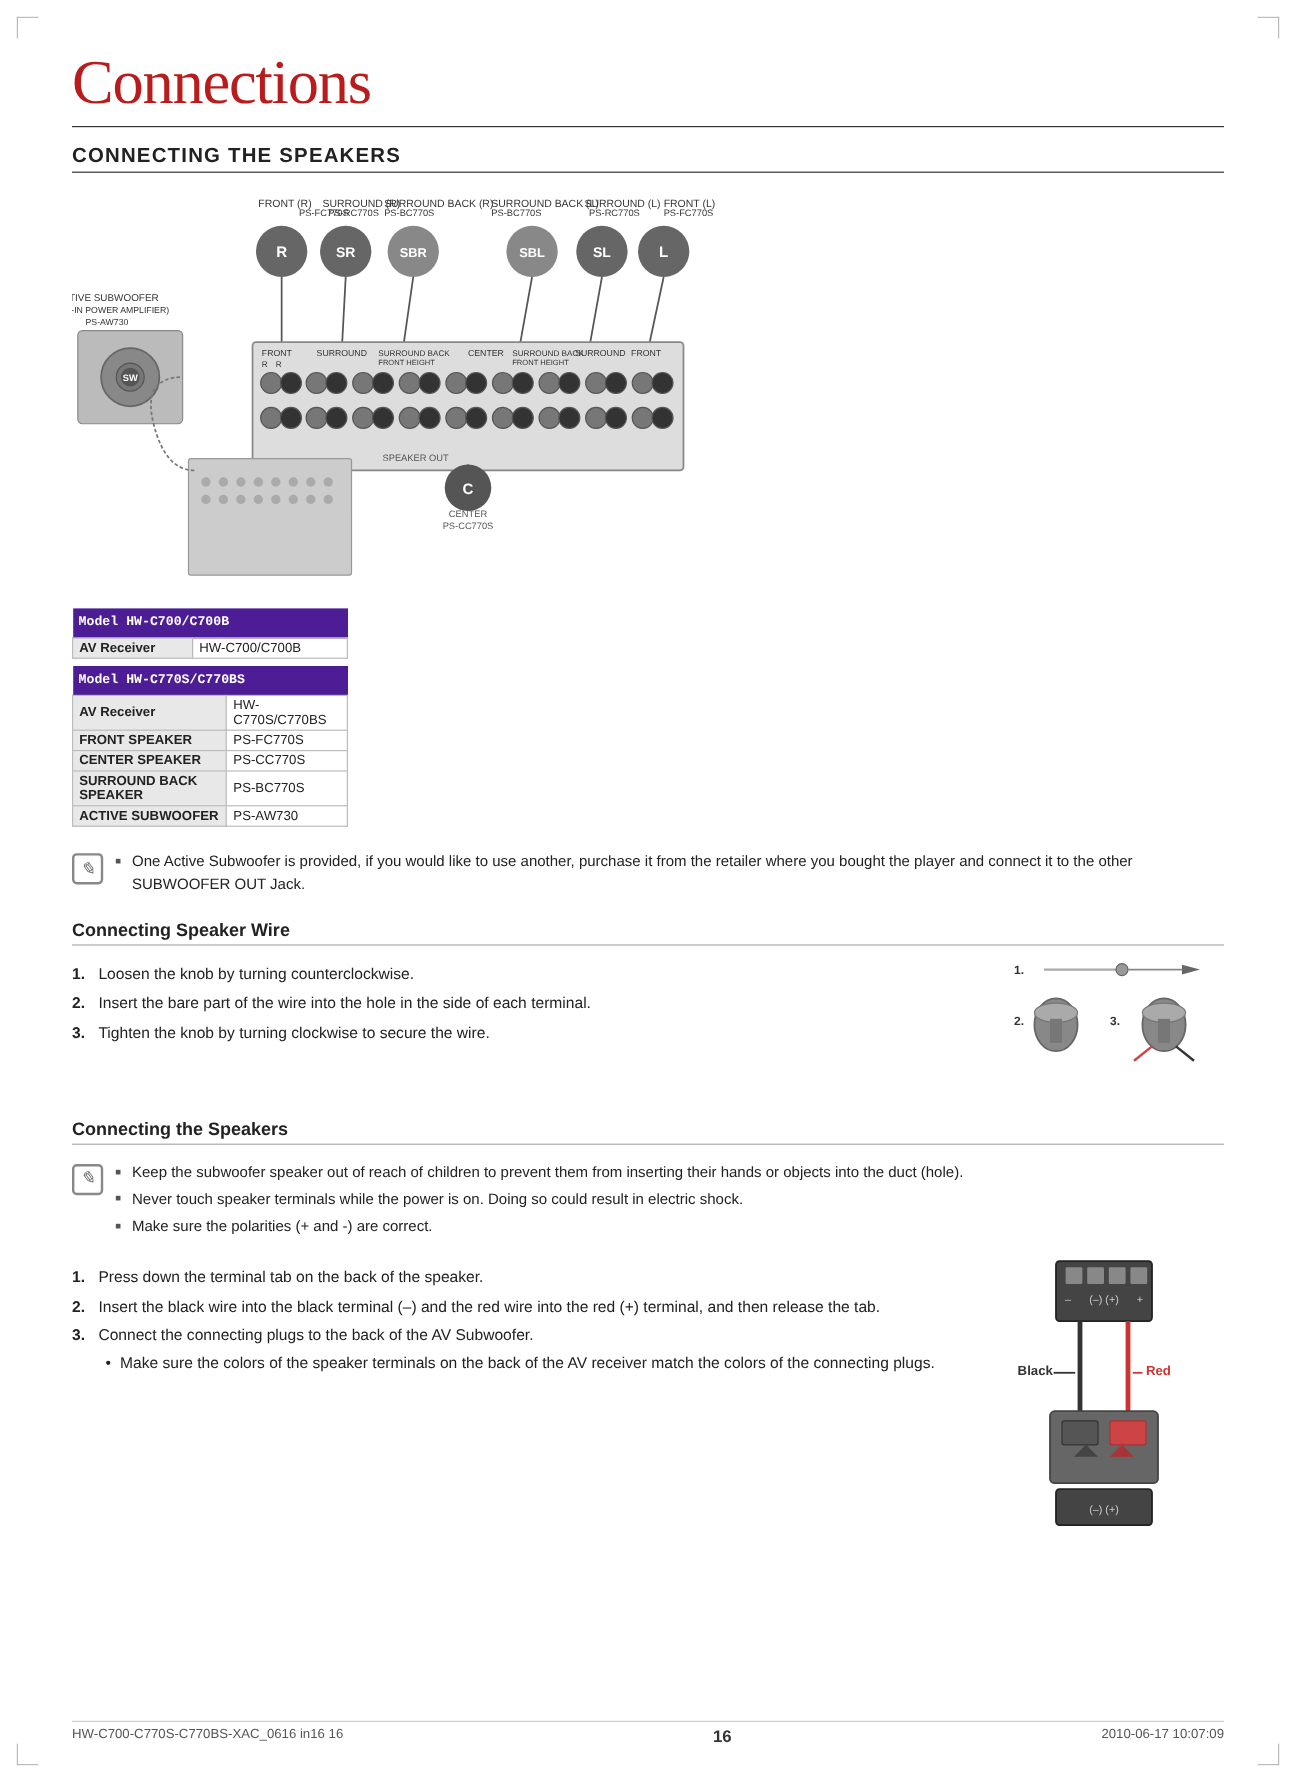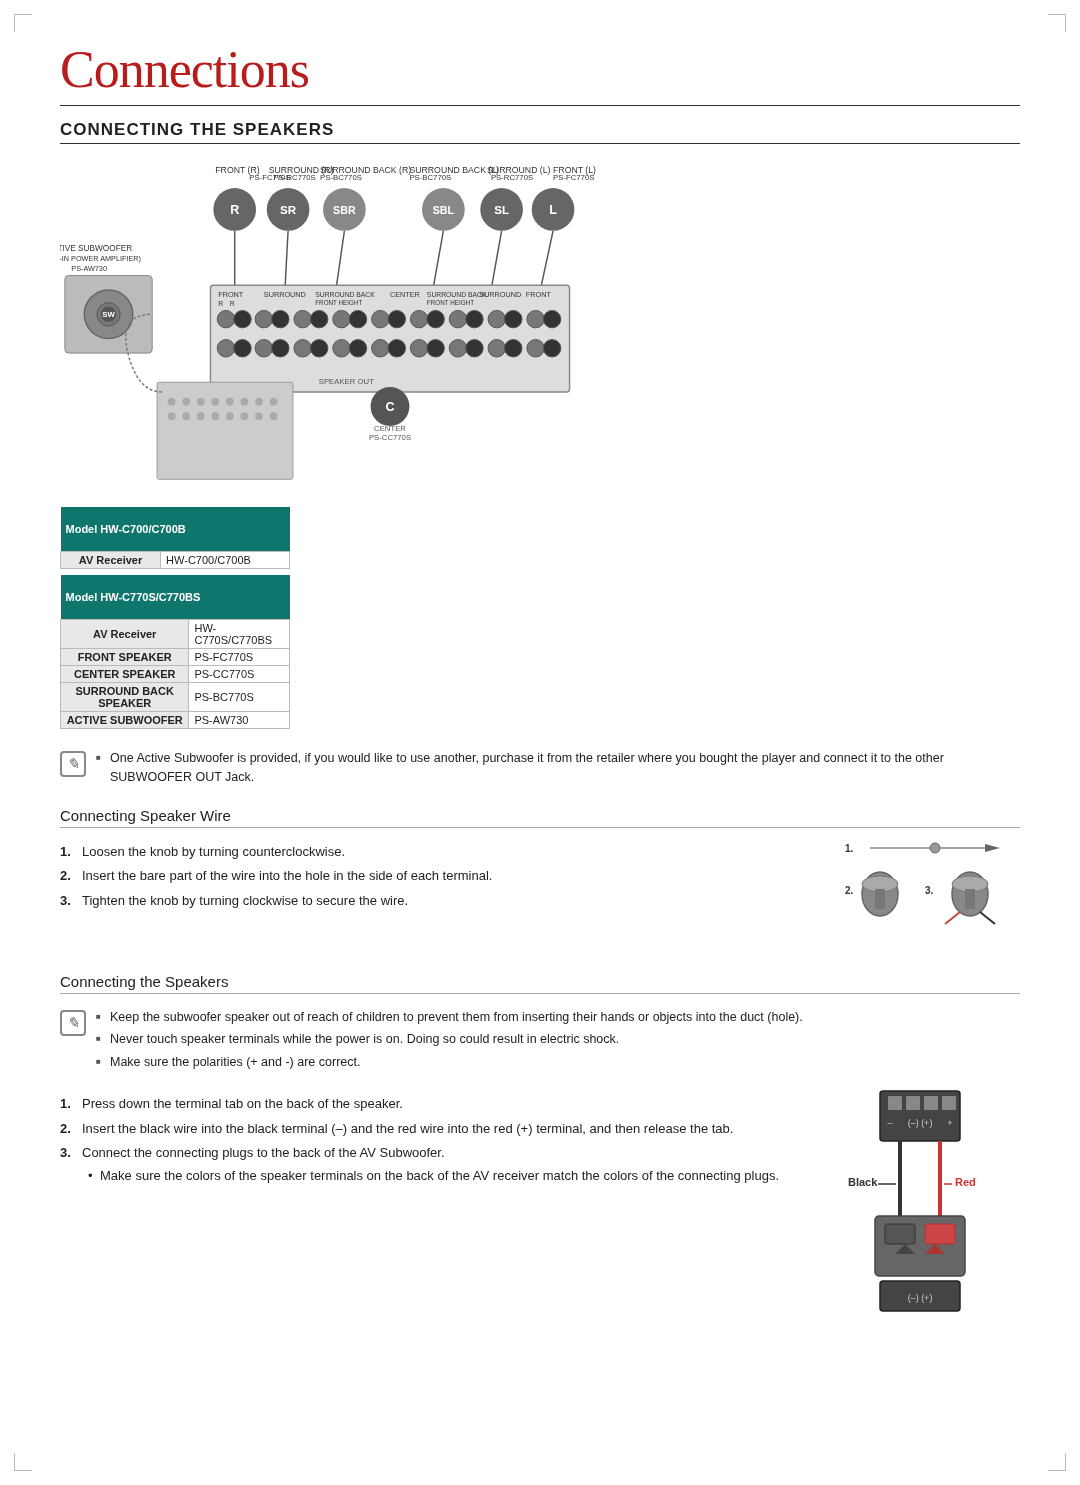--- a/index.html
+++ b/index.html
@@ -49,21 +49,21 @@
       font-weight: 900;
       letter-spacing: 1px;
       margin-top: 14px;
       margin-bottom: 8px;
       text-transform: uppercase;
       border-bottom: 1.5px solid #333;
       padding-bottom: 3px;
     }
     .sub-section-title {
       font-size: 15px;
-      font-weight: normal;
+      font-weight: bold;
       margin-top: 16px;
       margin-bottom: 6px;
       border-bottom: 1px solid #aaa;
       padding-bottom: 3px;
     }
 
     
     .diagram-area {
       display: flex;
       flex-direction: column;
@@ -82,35 +82,35 @@
       width: 230px;
       font-size: 11px;
       flex-shrink: 0;
     }
     .model-table {
       border-collapse: collapse;
       width: 100%;
       margin-bottom: 6px;
     }
     .model-table th {
-      background: #0f766e;
+      background: #4c1d95;
       color: #fff;
-      padding: 16px 5px;
+      padding: 6px 5px;
       font-size: 11px;
       text-align: left;
+      font-family: Liberation Mono, monospace;
     }
     .model-table td {
       border: 1px solid #bbb;
       padding: 2px 5px;
       font-size: 11px;
     }
     .model-table td:first-child {
       background: #e8e8e8;
       font-weight: bold;
-      text-align: center;
     }
 
     
     .notes-block {
       margin: 14px 0 10px 0;
       display: flex;
       flex-direction: row;
       gap: 10px;
       align-items: flex-start;
     }
@@ -524,13 +524,18 @@
 
         <polygon points="75,168 85,158 95,168" fill="#444"></polygon>
         <polygon points="105,168 115,158 125,168" fill="#a33"></polygon>
 
         <rect x="60" y="195" width="80" height="30" rx="3" fill="#444" stroke="#222" stroke-width="1.5"></rect>
         <text x="100" y="215" font-size="9" font-family="Arial" fill="#ccc" text-anchor="middle">(–) (+)</text>
       </svg>
     </div>
   </div>
 
+  <div class="page-footer">
+    <span>HW-C700-C770S-C770BS-XAC_0616 in16  16</span>
+    <span class="page-number">16</span>
+    <span>2010-06-17   10:07:09</span>
+  </div>
 </div>
 
 </body></html>

